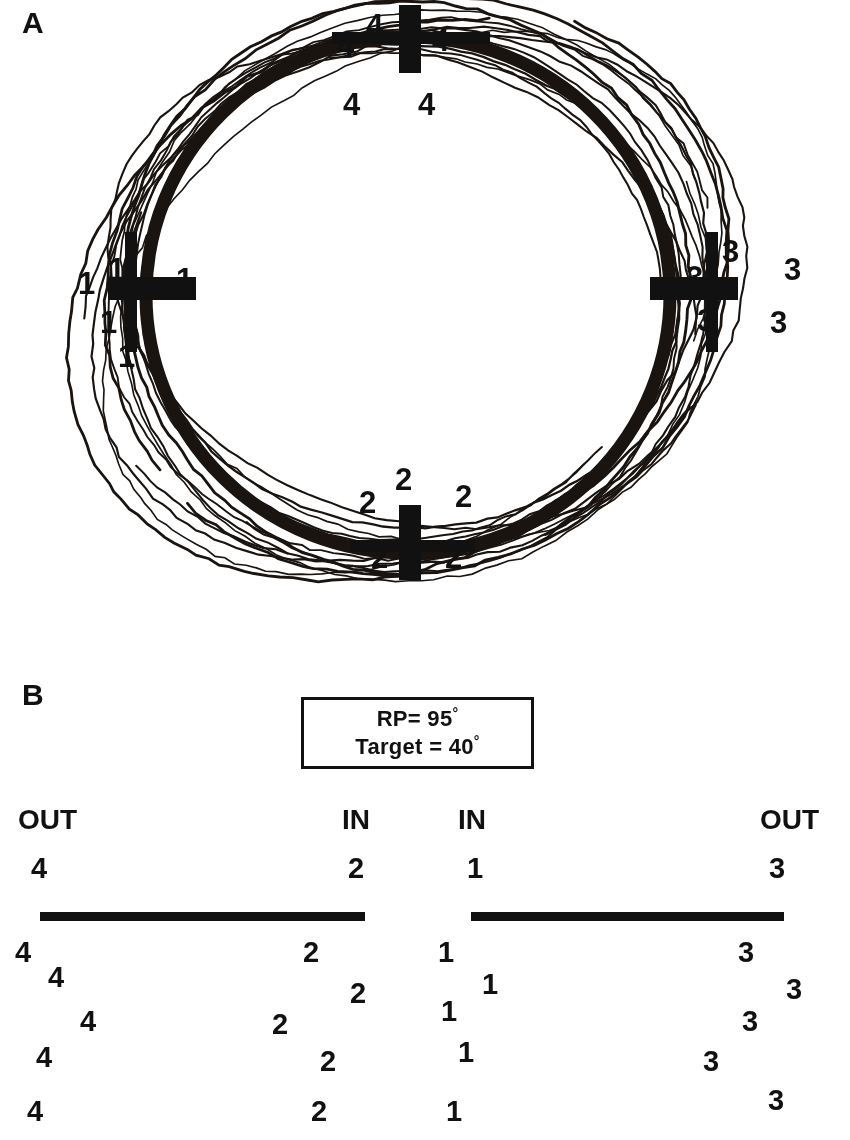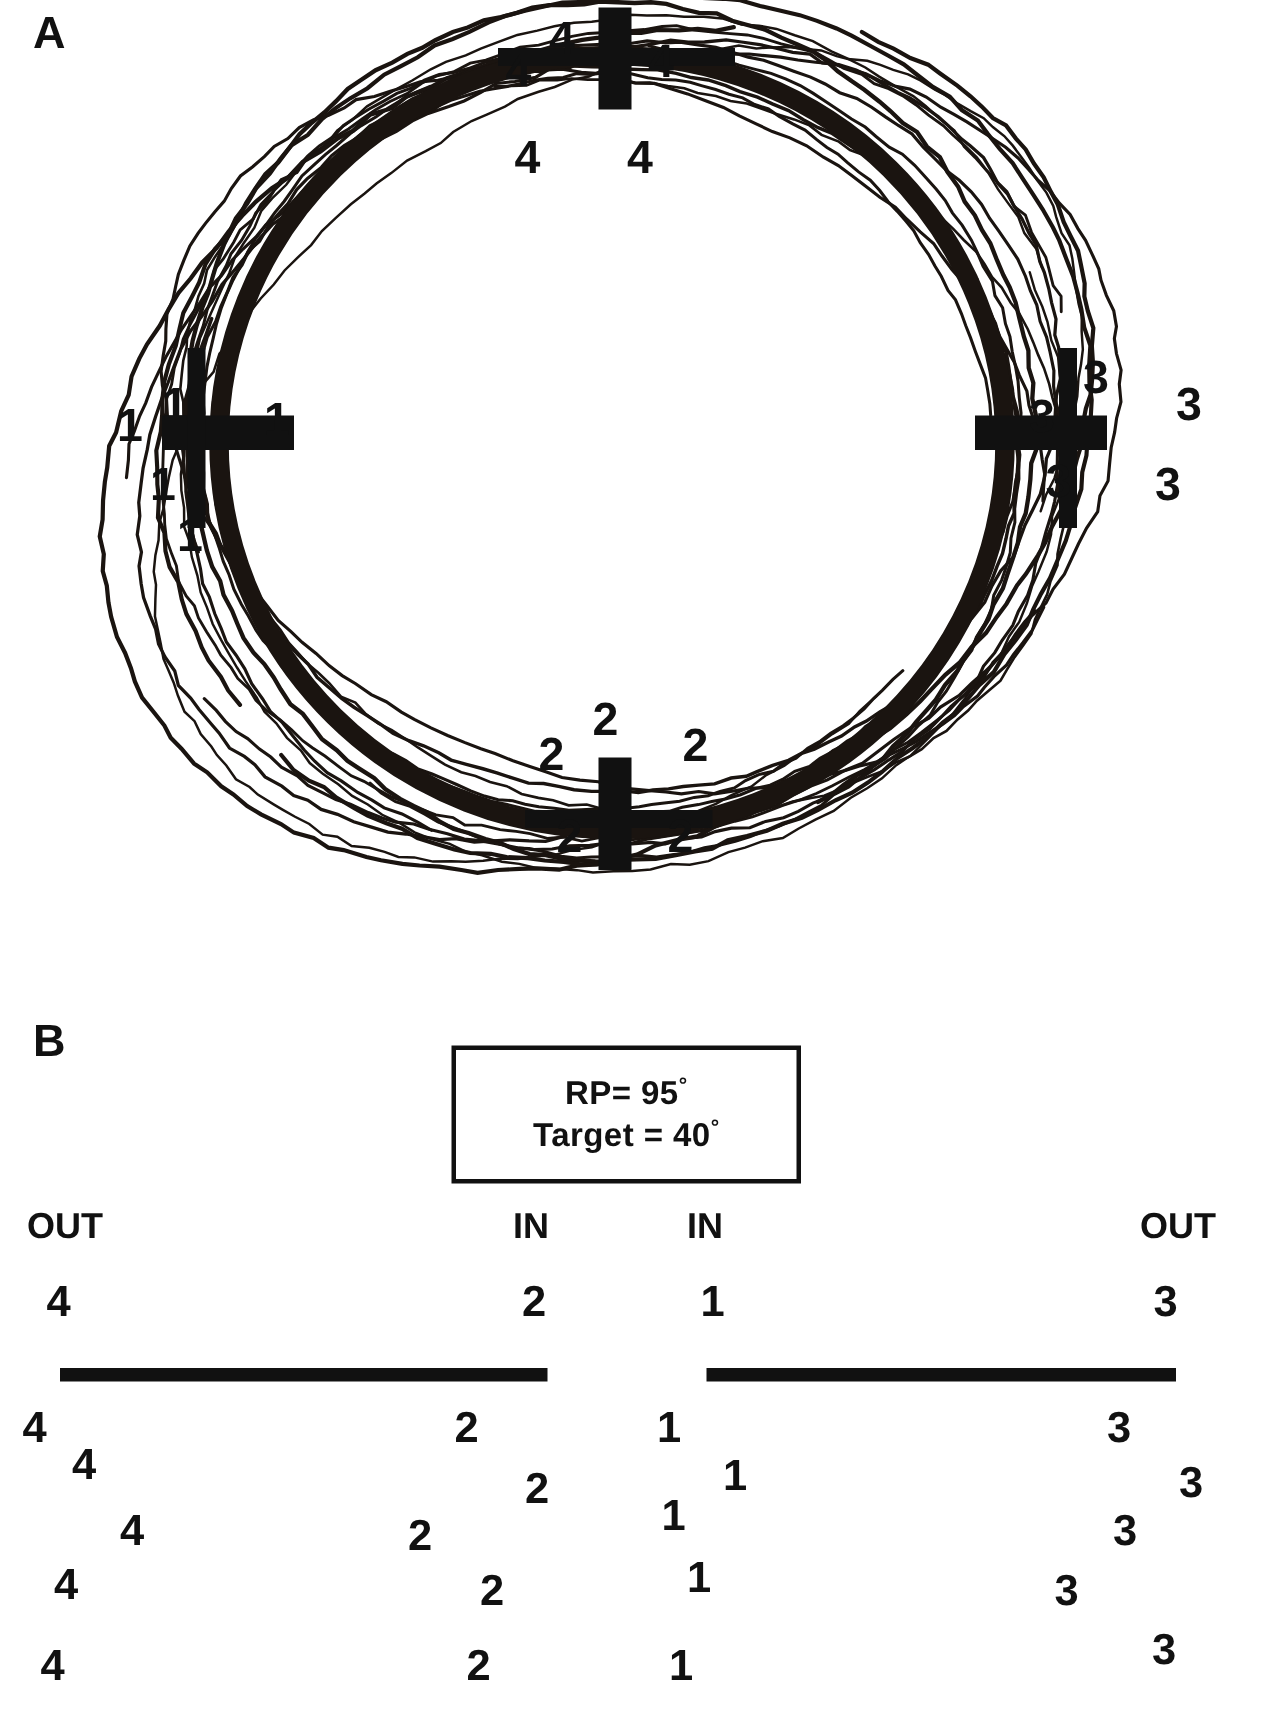--- a/index.html
+++ b/index.html
@@ -12,27 +12,27 @@
   
   #panelA{position:absolute;left:0;top:0;width:850px;height:620px;}
   #panelA svg{display:block;}
 
   
   .amark{position:absolute;font-weight:bold;font-size:31px;line-height:1;color:#111;
          font-family:"Liberation Sans",sans-serif;}
 
   
   #panelB{position:absolute;left:0;top:620px;width:850px;height:520px;}
-  #rp-box{position:absolute;left:301px;top:77px;width:233px;height:92px;
+  #rp-box{position:absolute;left:301px;top:77px;width:233px;height:72px;
           border:3px solid #111;background:#fff;box-sizing:border-box;
           display:flex;flex-direction:column;align-items:center;justify-content:center;}
   #rp-box div{font-weight:bold;font-size:22px;letter-spacing:.3px;line-height:1.25;color:#111;white-space:pre;}
   .deg{font-size:14px;vertical-align:super;}
 
-  .hdr{position:absolute;font-weight:bold;font-size:24px;line-height:1;color:#111;}
+  .hdr{position:absolute;font-weight:bold;font-size:28px;line-height:1;color:#111;}
   .bar{position:absolute;height:9px;background:#111;}
   .bmark{position:absolute;font-weight:bold;font-size:29px;line-height:1;color:#111;
          font-family:"Liberation Sans",sans-serif;}
 </style>
 </head>
 <body>
 
 <div id="panelA">
   <div class="panel-label" id="panelA-label">A</div>
 

